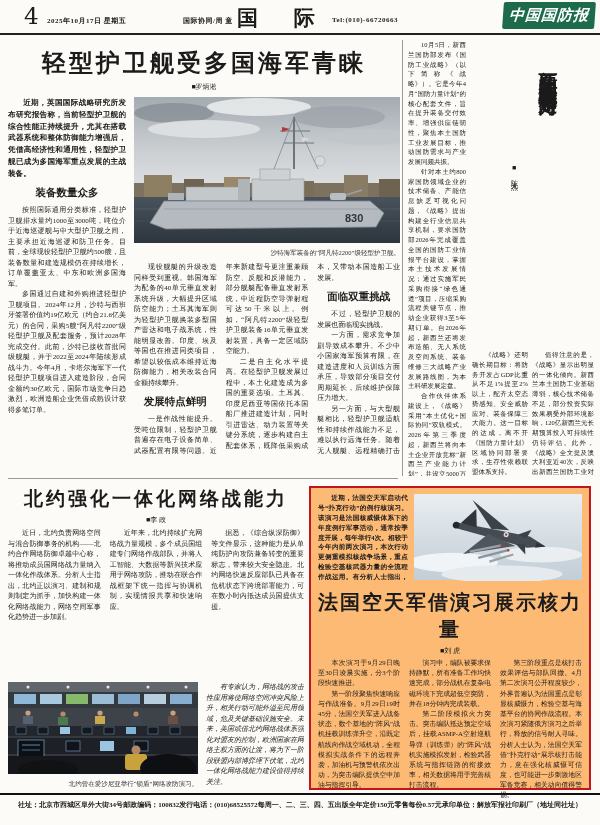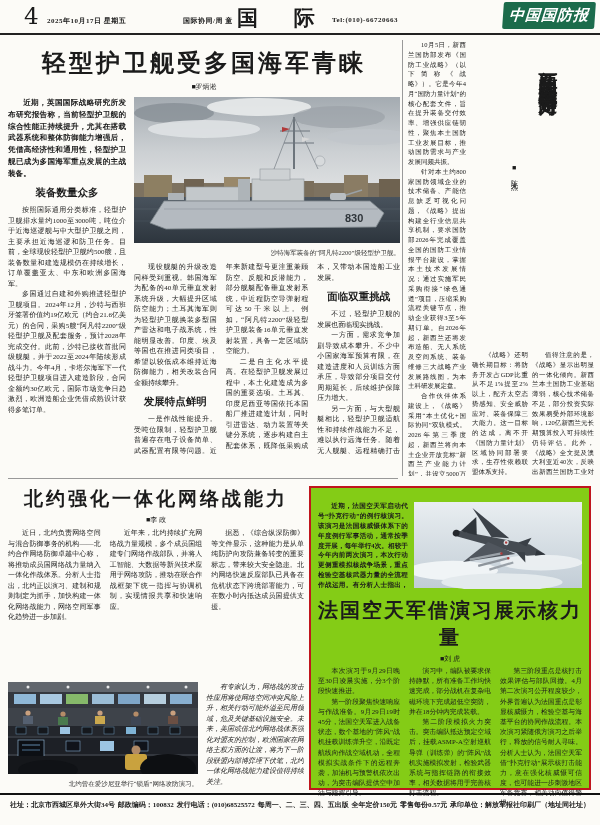--- a/index.html
+++ b/index.html
@@ -46,31 +46,31 @@
   
   #nato{position:absolute;left:8px;top:486px;width:296px;height:306px;}
   #nato .hl{font-size:19px;font-weight:900;text-align:center;letter-spacing:3px;
             font-family:"Liberation Sans",sans-serif;}
   #nato .top{height:150px;margin-top:3px;}
   #nato .bot{display:flex;margin-top:4px;}
   #nato .pic{width:190px;}
   #nato .bcol{width:98px;margin-left:8px;height:118px;overflow:hidden;font-size:7px;font-style:italic;}
   
   #fra{position:absolute;left:309px;top:486px;width:282px;height:304px;
-       border:2.5px solid #c0161d;background:#84cc16;padding:13px 7px;box-sizing:border-box;}
+       border:2.5px solid #c0161d;background:#fdba74;padding:5px 7px;box-sizing:border-box;}
   #fra .trow{display:flex;}
   #fra .intro{width:92px;height:88px;overflow:hidden;font-size:6.6px;font-weight:bold;line-height:1.5;}
   #fra .jet{margin-left:6px;}
   #fra .hl{font-size:20px;font-weight:900;text-align:center;letter-spacing:2px;margin-top:8px;
            font-family:"Liberation Sans",sans-serif;}
   #fra .fcols{height:150px;font-size:6.8px;margin-top:2px;}
   
   #footrule{position:absolute;left:0;top:793px;width:600px;border-top:2px solid #111;}
   #foot{position:absolute;left:0;top:800px;width:600px;display:flex;justify-content:space-between;
-        padding:0 10px;box-sizing:border-box;font-size:7px;font-weight:bold;}
+        padding:0 18px;box-sizing:border-box;font-size:7px;font-weight:bold;}
 </style>
 </head>
 <body>
 
 <div id="page">
 
   <div id="hdr">
     <div class="pagenum">4</div>
     <div class="hmeta date">2025年10月17日 星期五</div>
     <div class="hmeta editor">国际协同/周 童</div>

